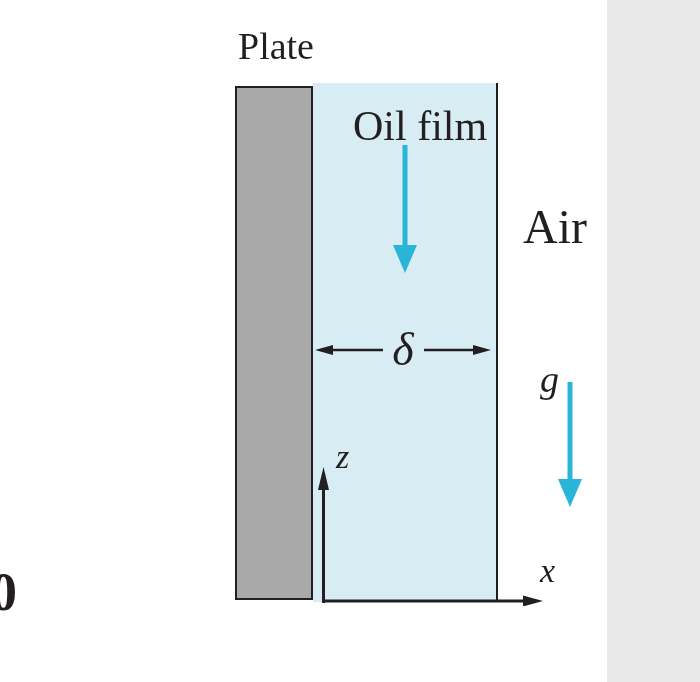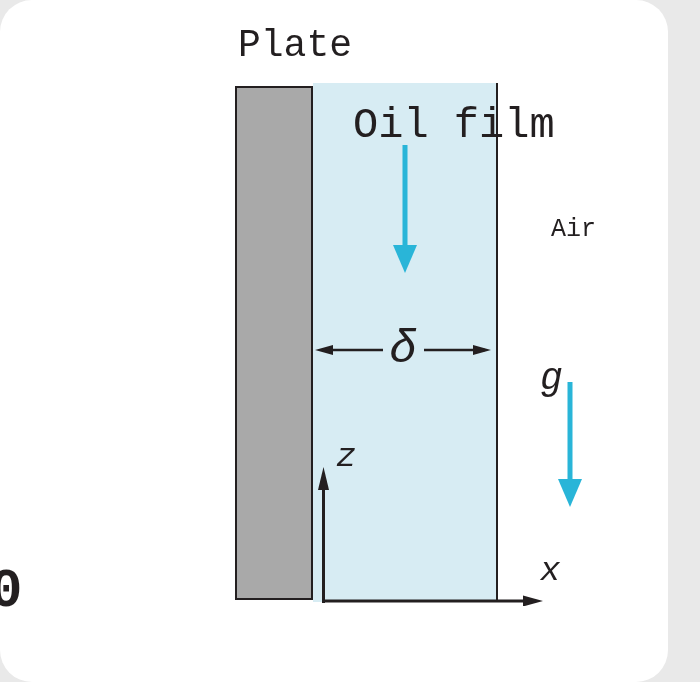--- a/index.html
+++ b/index.html
@@ -6,26 +6,25 @@
     --plate_fill:#a9a9a9;
     --film_fill:#d7ecf3;
     --arrow_cyan:#29b5d8;
     --ink:#231f20;
     --page_bg:#ffffff;
   }
   html,body{margin:0;padding:0;}
   body{background:#e9e9e9;}
   .canvas{
     position:relative;
-    width:668px;height:682px;
+    width:607px;height:682px;
     background:var(--page_bg);
     overflow:hidden;
-    font-family:Liberation Mono, monospace;
+    font-family:Liberation Serif, serif;
     color:var(--ink);
-    border-radius:32px;
   }
   .lbl{position:absolute;line-height:1;white-space:nowrap;}
   .italic{font-style:italic;}
   .plate-rect{
     position:absolute;left:235px;top:86px;width:78px;height:514px;
     background:var(--plate_fill);
     border:2.5px solid var(--ink);
     box-sizing:border-box;
   }
   .film-rect{
@@ -33,21 +32,21 @@
     background:var(--film_fill);
     border-right:2.5px solid var(--ink);
     box-sizing:border-box;
   }
   .abs{position:absolute;}
   .ink-stroke{stroke:var(--ink);fill:none;}
   .ink-fill{fill:var(--ink);stroke:none;}
   .cyan-fill{fill:var(--arrow_cyan);stroke:none;}
   .plate-label{left:238px;top:27px;font-size:38px;}
   .oilfilm-label{left:353px;top:105px;font-size:42px;}
-  .air-label{left:551px;top:203px;font-size:25px;margin-top:14px;}
+  .air-label{left:523px;top:203px;font-size:48px;}
   .delta-label{
     left:380px;top:327px;width:46px;height:46px;
     font-size:46px;display:flex;align-items:flex-start;justify-content:center;
     font-style:italic;
   }
   .g-label{left:540px;top:360px;font-size:38px;}
   .z-label{left:336px;top:440px;font-size:34px;}
   .x-label{left:540px;top:554px;font-size:34px;}
   .zero-label{left:-10px;top:565px;font-size:54px;font-weight:bold;}
 </style>

